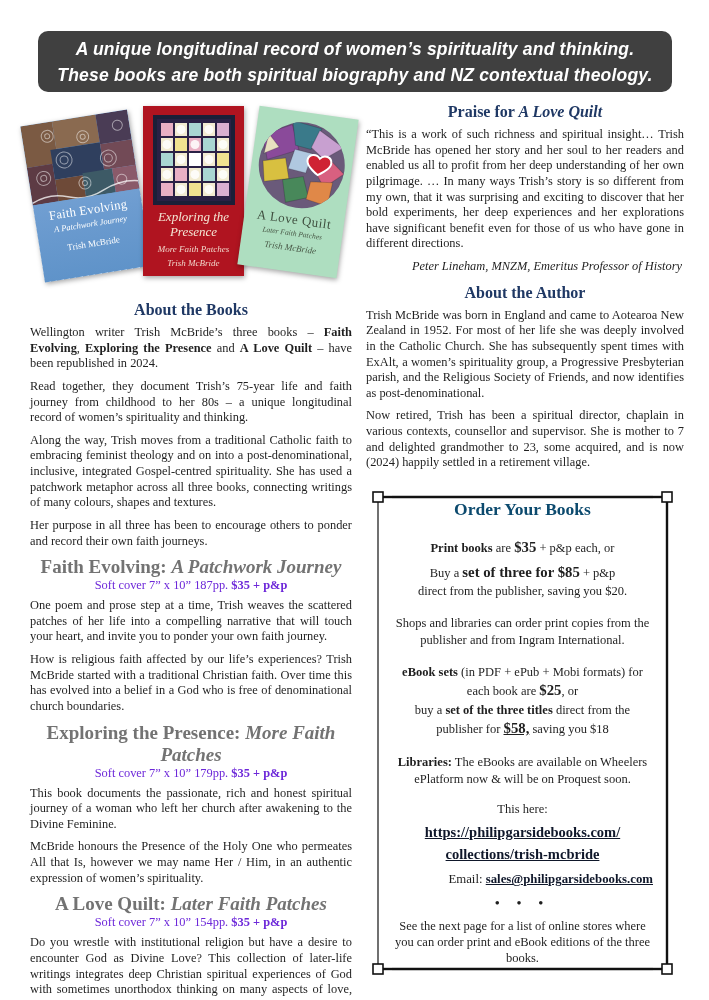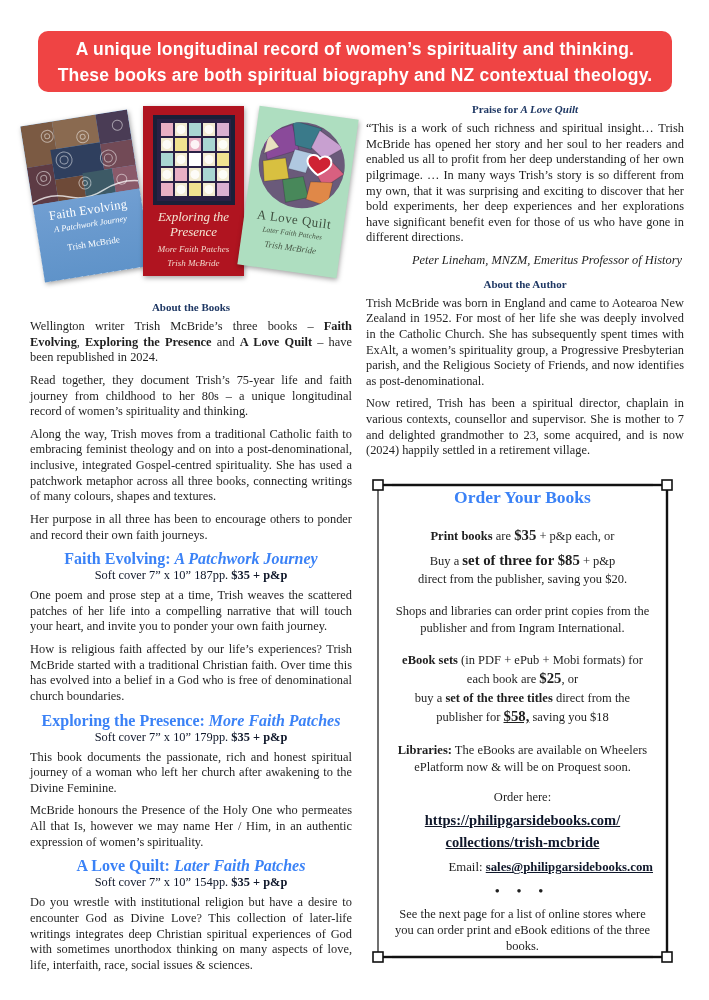--- a/index.html
+++ b/index.html
@@ -1,37 +1,37 @@
 <!DOCTYPE html>
 <html><head>
 <meta charset="utf-8">
 <style>
   html,body{margin:0;padding:0;background:#e8e8e8;}
   .page{position:relative;width:709px;height:1000px;background:#ffffff;margin:0 auto;overflow:hidden;
         font-family:"Liberation Serif","DejaVu Serif",serif;color:#1f1f1f;}
   
-  .banner{margin:31px 37px 11px 38px;height:61px;background:#ef4444;border-radius:10px;
+  .banner{margin:31px 37px 11px 38px;height:61px;background:#404040;border-radius:10px;
           display:flex;flex-direction:column;justify-content:center;align-items:center;
           font-family:"Liberation Sans","DejaVu Sans",sans-serif;font-weight:bold;
-          color:#ffffff;font-size:17.5px;line-height:26px;letter-spacing:.2px;text-align:center;}
+          color:#ffffff;font-size:17.5px;line-height:26px;letter-spacing:.2px;text-align:center;font-style:italic;}
   
   .columns{display:flex;padding:0 25px 0 30px;gap:14px;}
   .col-left{width:322px;flex:0 0 322px;}
   .col-right{width:318px;flex:0 0 318px;}
   p{margin:0 0 7px 0;font-size:12.4px;line-height:1.26;}
   .just{text-align:justify;}
-  .sect{margin:0 0 6px 0;text-align:center;font-size:11px;font-weight:bold;color:#1f3864;}
+  .sect{margin:0 0 6px 0;text-align:center;font-size:16px;font-weight:bold;color:#1f3864;}
   .sect .it{font-style:italic;}
   .attrib{text-align:right;font-style:italic;font-size:12.4px;margin:2px 2px 9px 0;}
   
   .bookhead{text-align:center;margin:2px 0 5px 0;}
-  .bh1{font-size:16px;color:#3b82f6;}
+  .bh1{font-size:19px;color:#737373;}
   .bh1 .bt{font-weight:bold;}
   .bh1 .bs{font-style:italic;font-weight:600;}
-  .bh2{font-size:12.4px;color:#0f172a;}
+  .bh2{font-size:12.4px;color:#6d28d9;}
   .bh2 .price{font-weight:bold;}
   
   .covers{position:relative;height:192px;margin-bottom:6px;}
   .cover{position:absolute;box-shadow:1px 2px 5px rgba(0,0,0,.35);overflow:hidden;
          display:flex;flex-direction:column;}
   .cover1{left:2px;top:14px;width:108px;height:158px;transform:rotate(-9deg);z-index:1;
           background:linear-gradient(180deg,#86aed9 0%,#6d9cd0 60%,#5f93c9 100%);}
   .cover1 .ctext{color:#fff;text-align:center;padding-top:6px;}
   .cover1 .ct{font-size:12.5px;letter-spacing:.3px;}
   .cover1 .cs{font-style:italic;font-size:8.5px;margin-top:1px;}
@@ -43,21 +43,21 @@
   .cover2 .ca{font-style:italic;font-size:9px;color:#f0d4c8;text-align:center;margin-top:4px;}
   .cover3{left:218px;top:9px;width:100px;height:160px;transform:rotate(8deg);z-index:3;
           background:#aedec0;align-items:center;}
   .cover3 .ct{font-size:13px;color:#3f4f3f;text-align:center;margin-top:2px;letter-spacing:.5px;}
   .cover3 .cs{font-style:italic;font-size:7.5px;color:#4a5a48;text-align:center;margin-top:1px;}
   .cover3 .ca{font-style:italic;font-size:9px;color:#4a5a48;text-align:center;margin-top:5px;}
   
   .orderbox{position:relative;width:313px;height:496px;margin-top:14px;}
   .frame{position:absolute;left:0;top:0;}
   .order-content{position:relative;padding:14px 26px 0 26px;text-align:center;}
-  .order-title{margin:0 0 18px 0;font-size:17.5px;font-weight:bold;color:#3b82f6;text-align:center;}
+  .order-title{margin:0 0 18px 0;font-size:17.5px;font-weight:bold;color:#0c4a6e;text-align:center;}
   .ol{font-size:12.5px;line-height:1.32;margin:0;}
   .mb6{margin-bottom:6px;} .mb16{margin-bottom:16px;} .mb14{margin-bottom:14px;}
   .mb4{margin-bottom:4px;} .mb2{margin-bottom:2px;}
   .url{font-size:14.5px;font-weight:bold;line-height:1.5;margin:0 0 6px 0;}
   .url a,.email a{color:#0f172a;text-decoration:underline;font-weight:bold;}
   .email{font-size:12.8px;margin:0 0 8px 0;text-align:right;}
   .bullets{font-size:13px;font-weight:bold;letter-spacing:7px;margin:0 0 6px 0;}
   .footer-note{font-size:12.5px;line-height:1.3;margin:0;}
 </style>
 </head>
@@ -250,21 +250,21 @@
         </svg>
         <div class="order-content">
           <h3 class="order-title">Order Your Books</h3>
           <p class="ol mb6"><span style="font-weight: bold;">Print books</span><span> are </span><span style="font-weight: bold; font-size: 1.18em;">$35</span><span> + p&amp;p each, or</span></p>
           <p class="ol"><span>Buy a </span><span style="font-weight: bold; font-size: 1.18em;">set of three for </span><span style="font-weight: bold; font-size: 1.18em;">$85</span><span> + p&amp;p</span></p>
           <p class="ol mb16">direct from the publisher, saving you $20.</p>
           <p class="ol mb16">Shops and libraries can order print copies from the publisher and from Ingram International.</p>
           <p class="ol mb2"><span style="font-weight: bold;">eBook sets</span><span> (in PDF + ePub + Mobi formats) for each book are </span><span style="font-weight: bold; font-size: 1.18em;">$25</span><span>, or</span></p>
           <p class="ol mb16"><span>buy a </span><span style="font-weight: bold;">set of the three titles</span><span> direct from the publisher for </span><span style="font-weight: bold; font-size: 1.18em; text-decoration: underline;">$58,</span><span> saving you $18</span></p>
           <p class="ol mb14"><span style="font-weight: bold;">Libraries:</span><span> The eBooks are available on Wheelers ePlatform now &amp; will be on Proquest soon.</span></p>
-          <p class="ol mb4">Order here:</p>
+          <p class="ol mb4">This here:</p>
           <p class="url"><a href="#"><span>https://philipgarsidebooks.com/</span><br><span>collections/trish-mcbride</span></a></p>
           <p class="email"><span>Email: </span><a href="#">sales@philipgarsidebooks.com</a></p>
           <p class="bullets">• • •</p>
           <p class="footer-note">See the next page for a list of online stores where you can order print and eBook editions of the three books.</p>
         </div>
       </div>
     </div>
   </div>
 </div>
 

